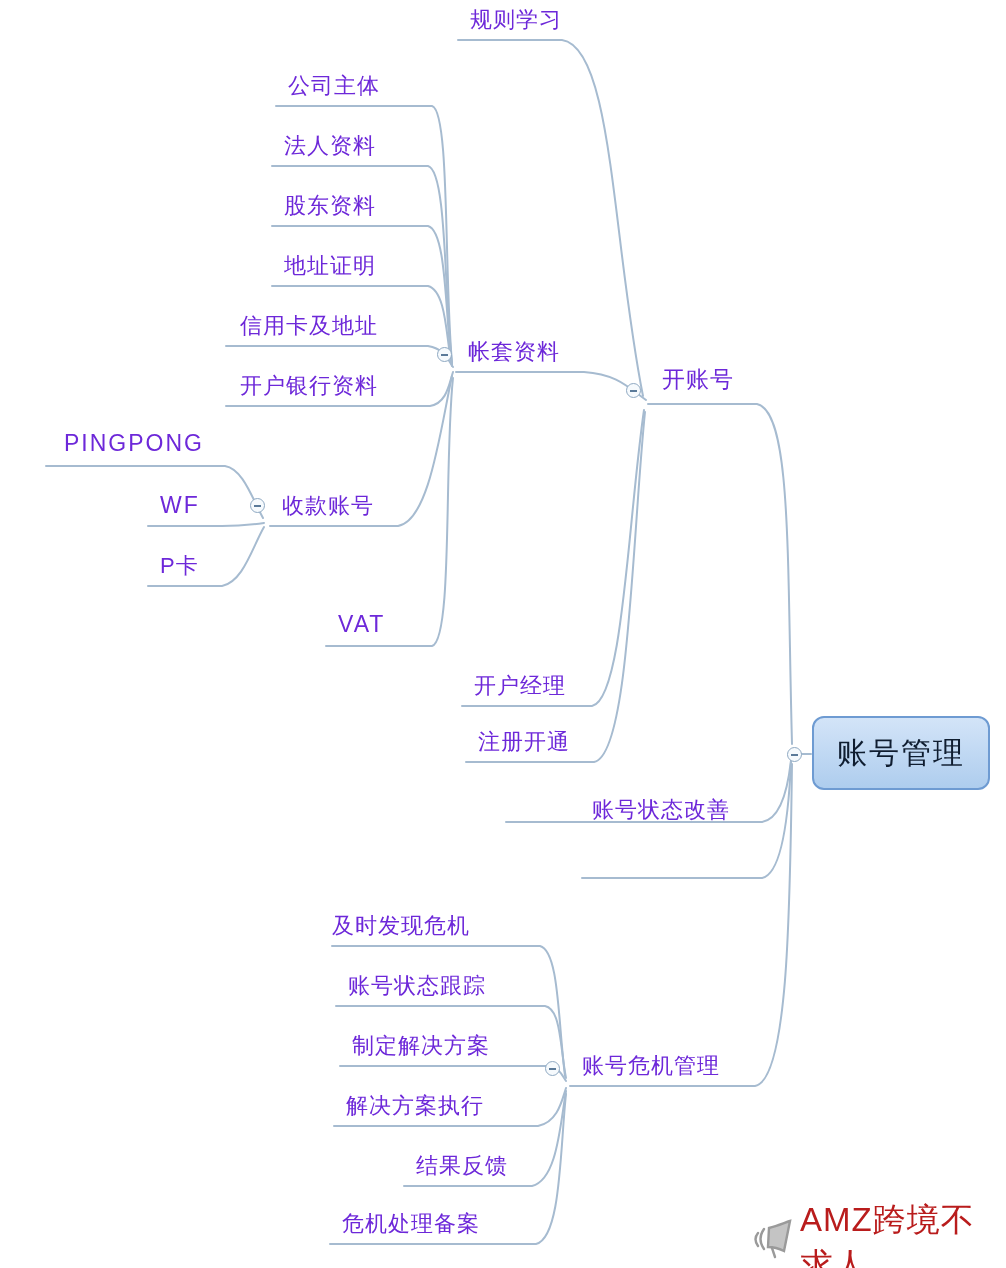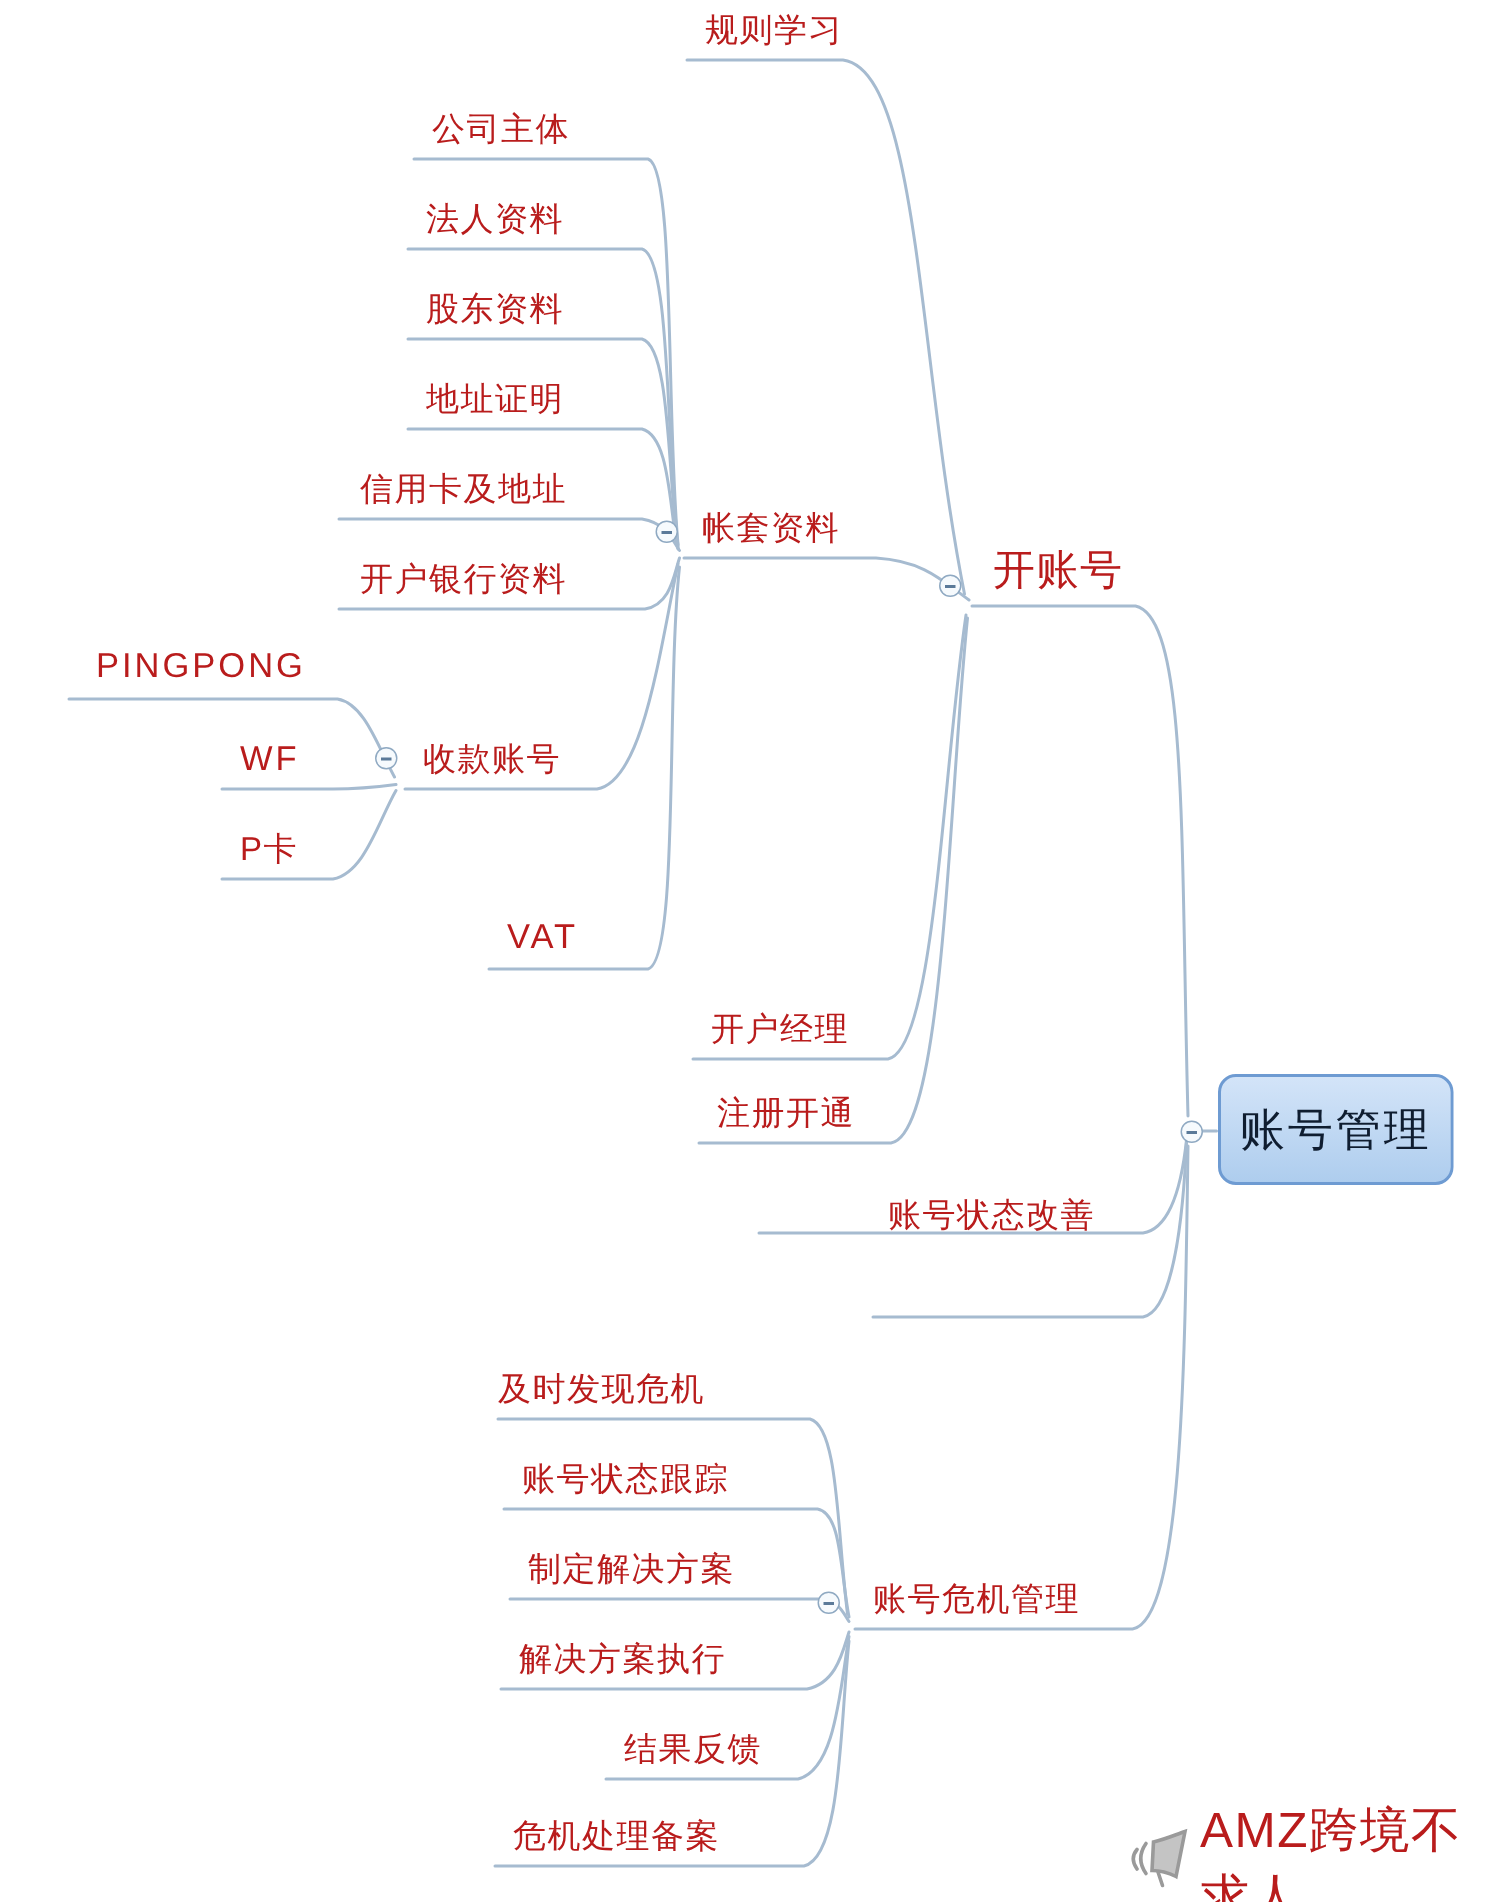--- a/index.html
+++ b/index.html
@@ -2,26 +2,26 @@
 <html><head>
 <meta charset="utf-8">
 <style>
   html,body{margin:0;padding:0;background:#ffffff;}
   .canvas{
     position:relative;width:1006px;height:1268px;background:#ffffff;
     font-family:"Liberation Sans","DejaVu Sans",sans-serif;overflow:hidden;
   }
   .edges{position:absolute;left:0;top:0;width:1006px;height:1268px;}
   .topic{
-    position:absolute;white-space:nowrap;color:#b91c1c;
+    position:absolute;white-space:nowrap;color:#6d28d9;
     font-size:22px;line-height:27px;letter-spacing:1px;
   }
   .topic.latin{letter-spacing:2px;font-size:23px;}
   .root-node{
-    position:absolute;left:812px;top:716px;width:157px;height:74px;
+    position:absolute;left:812px;top:716px;width:178px;height:74px;
     background:linear-gradient(#d3e4f8,#aecdee);
     border:2px solid #6e9bd2;border-radius:12px;
     display:flex;align-items:center;justify-content:center;
     font-size:30px;color:#0f1d30;box-sizing:border-box;letter-spacing:2px;
   }
   .collapse{
     position:absolute;width:15px;height:15px;border:1px solid #8fa9c2;
     border-radius:50%;background:#f6fafd;box-sizing:border-box;cursor:pointer;
   }
   .collapse::after{
@@ -75,21 +75,21 @@
     </g>
   </svg>
 
   <div class="topic" style="left:470px;top:6px">规则学习</div>
   <div class="topic" style="left:288px;top:72px">公司主体</div>
   <div class="topic" style="left:284px;top:132px">法人资料</div>
   <div class="topic" style="left:284px;top:192px">股东资料</div>
   <div class="topic" style="left:284px;top:252px">地址证明</div>
   <div class="topic" style="left:240px;top:312px">信用卡及地址</div>
   <div class="topic" style="left:468px;top:338px">帐套资料</div>
-  <div class="topic" style="left:662px;top:366px;font-size:28px">开账号</div>
+  <div class="topic" style="left:662px;top:366px;font-size:23px">开账号</div>
   <div class="topic" style="left:240px;top:372px">开户银行资料</div>
   <div class="topic latin" style="left:64px;top:430px">PINGPONG</div>
   <div class="topic" style="left:282px;top:492px">收款账号</div>
   <div class="topic latin" style="left:160px;top:492px">WF</div>
   <div class="topic" style="left:160px;top:552px">P卡</div>
   <div class="topic latin" style="left:338px;top:611px">VAT</div>
   <div class="topic" style="left:474px;top:672px">开户经理</div>
   <div class="topic" style="left:478px;top:728px">注册开通</div>
   <div class="topic" style="left:592px;top:796px">账号状态改善</div>
   <div class="topic" style="left:332px;top:912px">及时发现危机</div>

